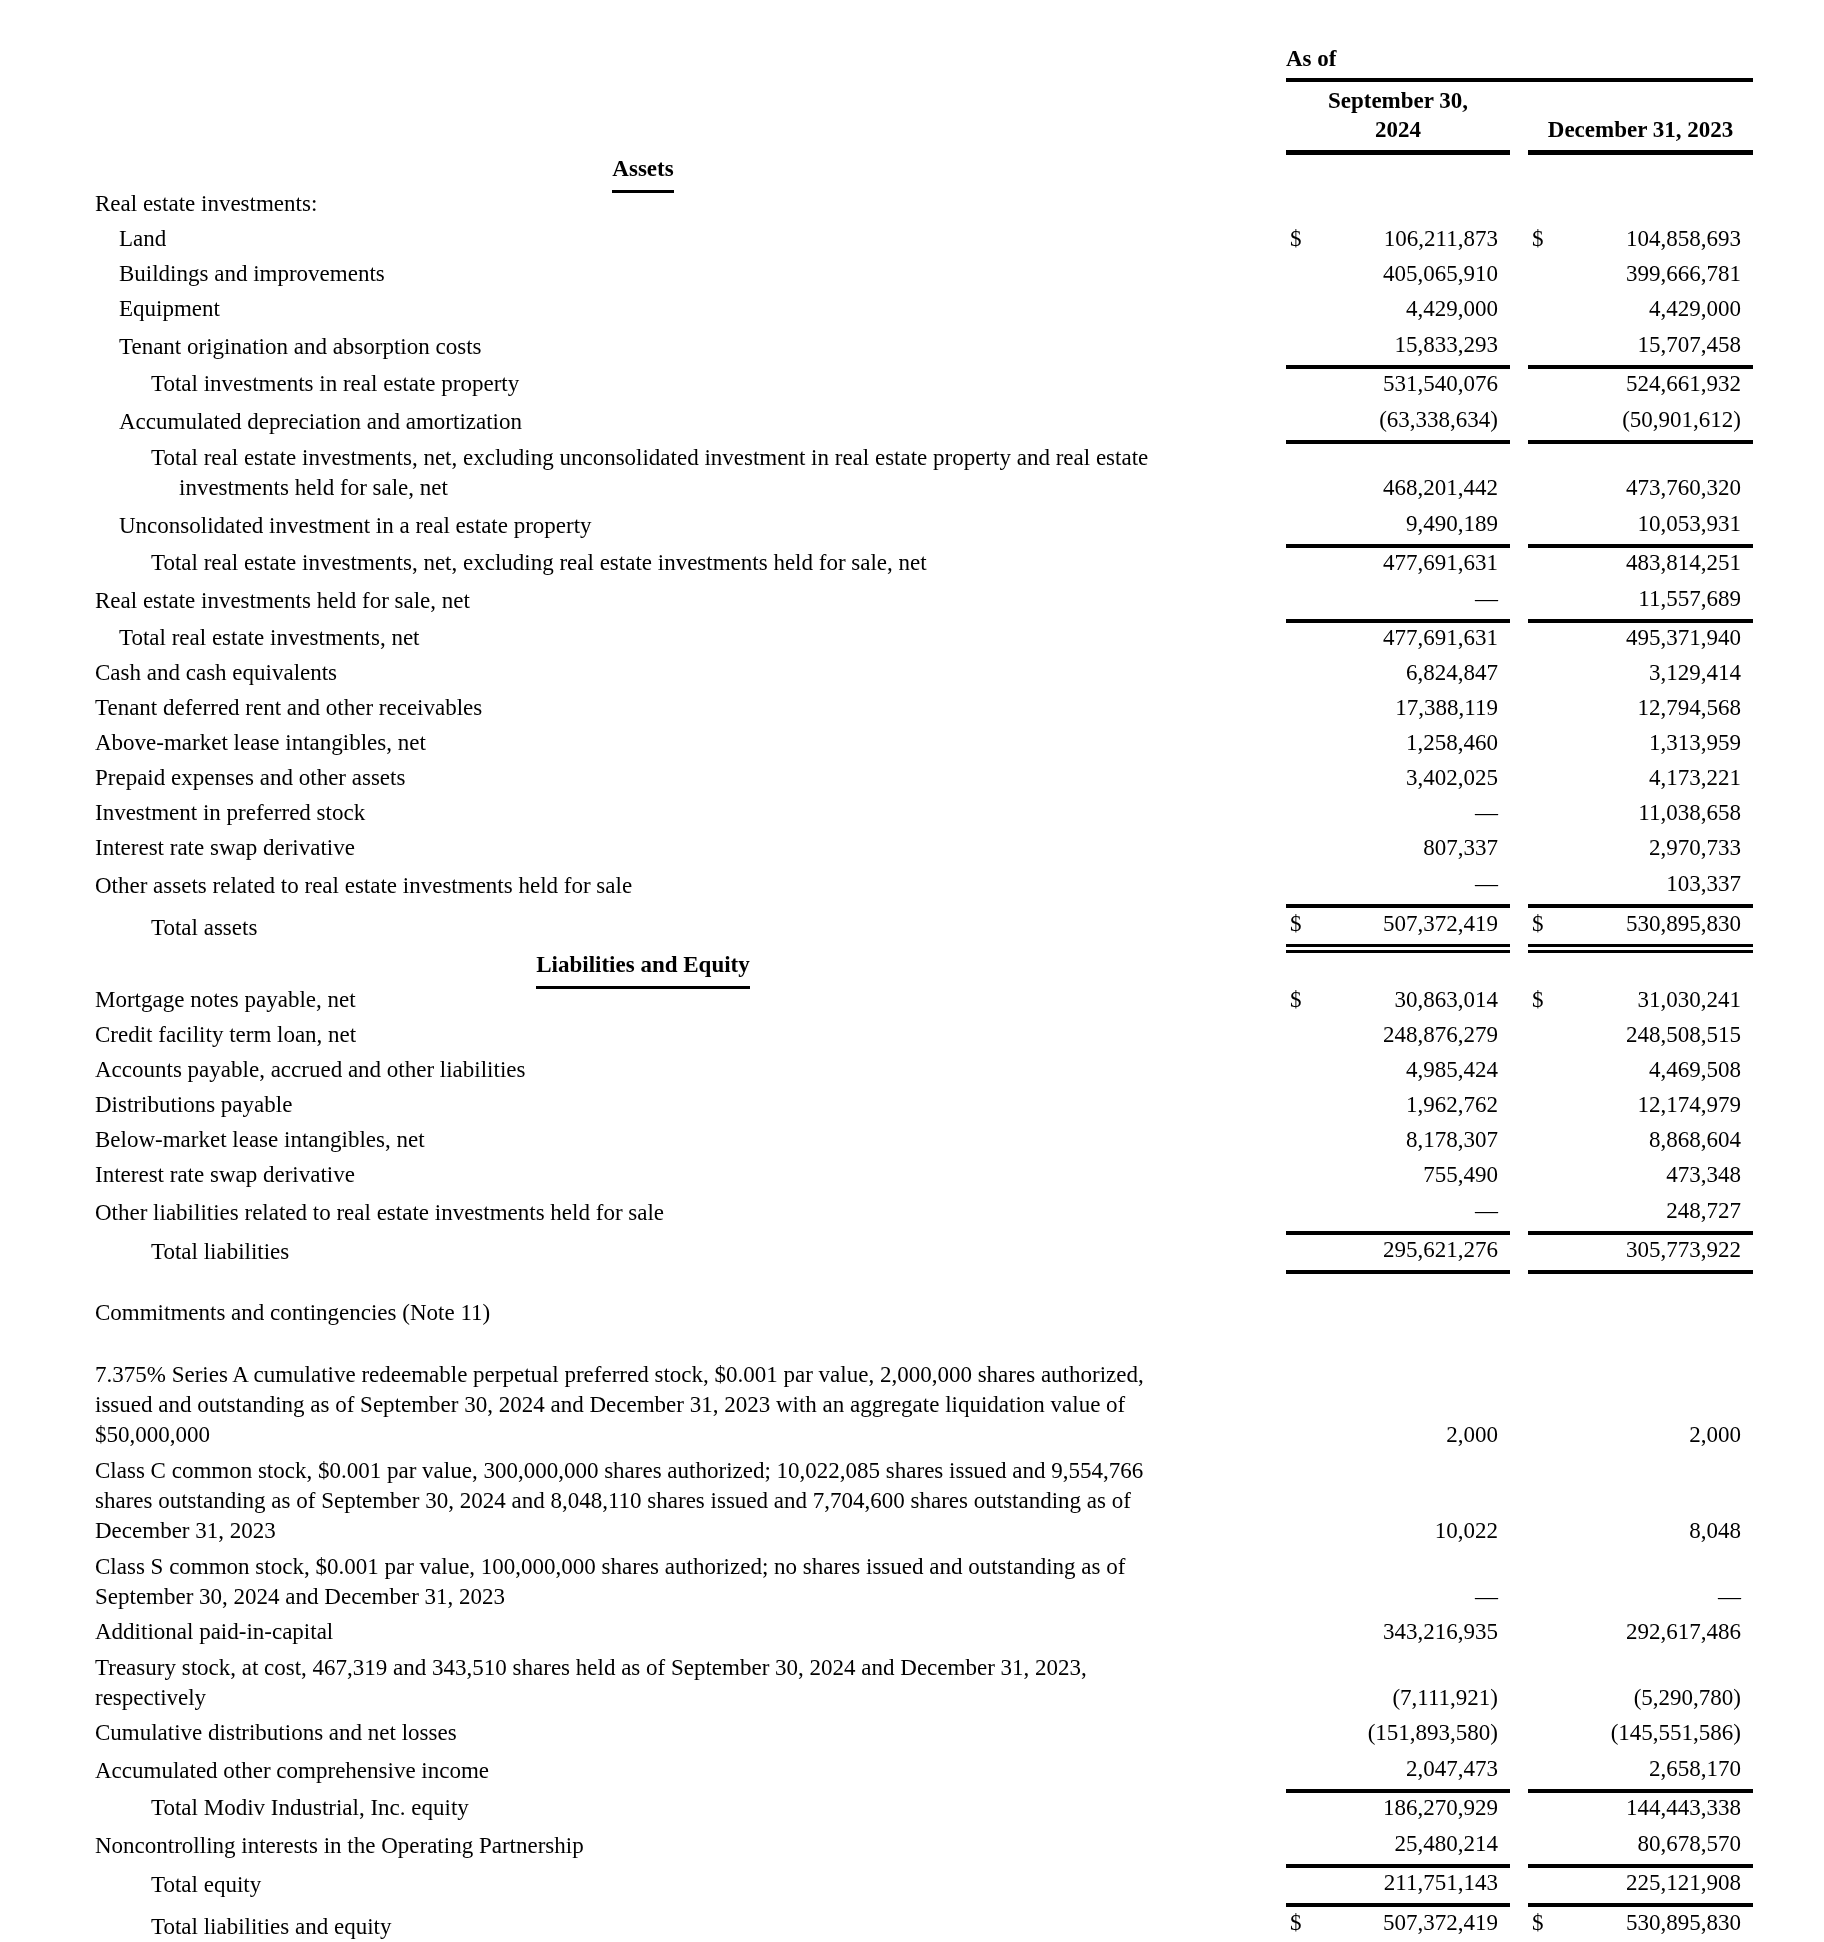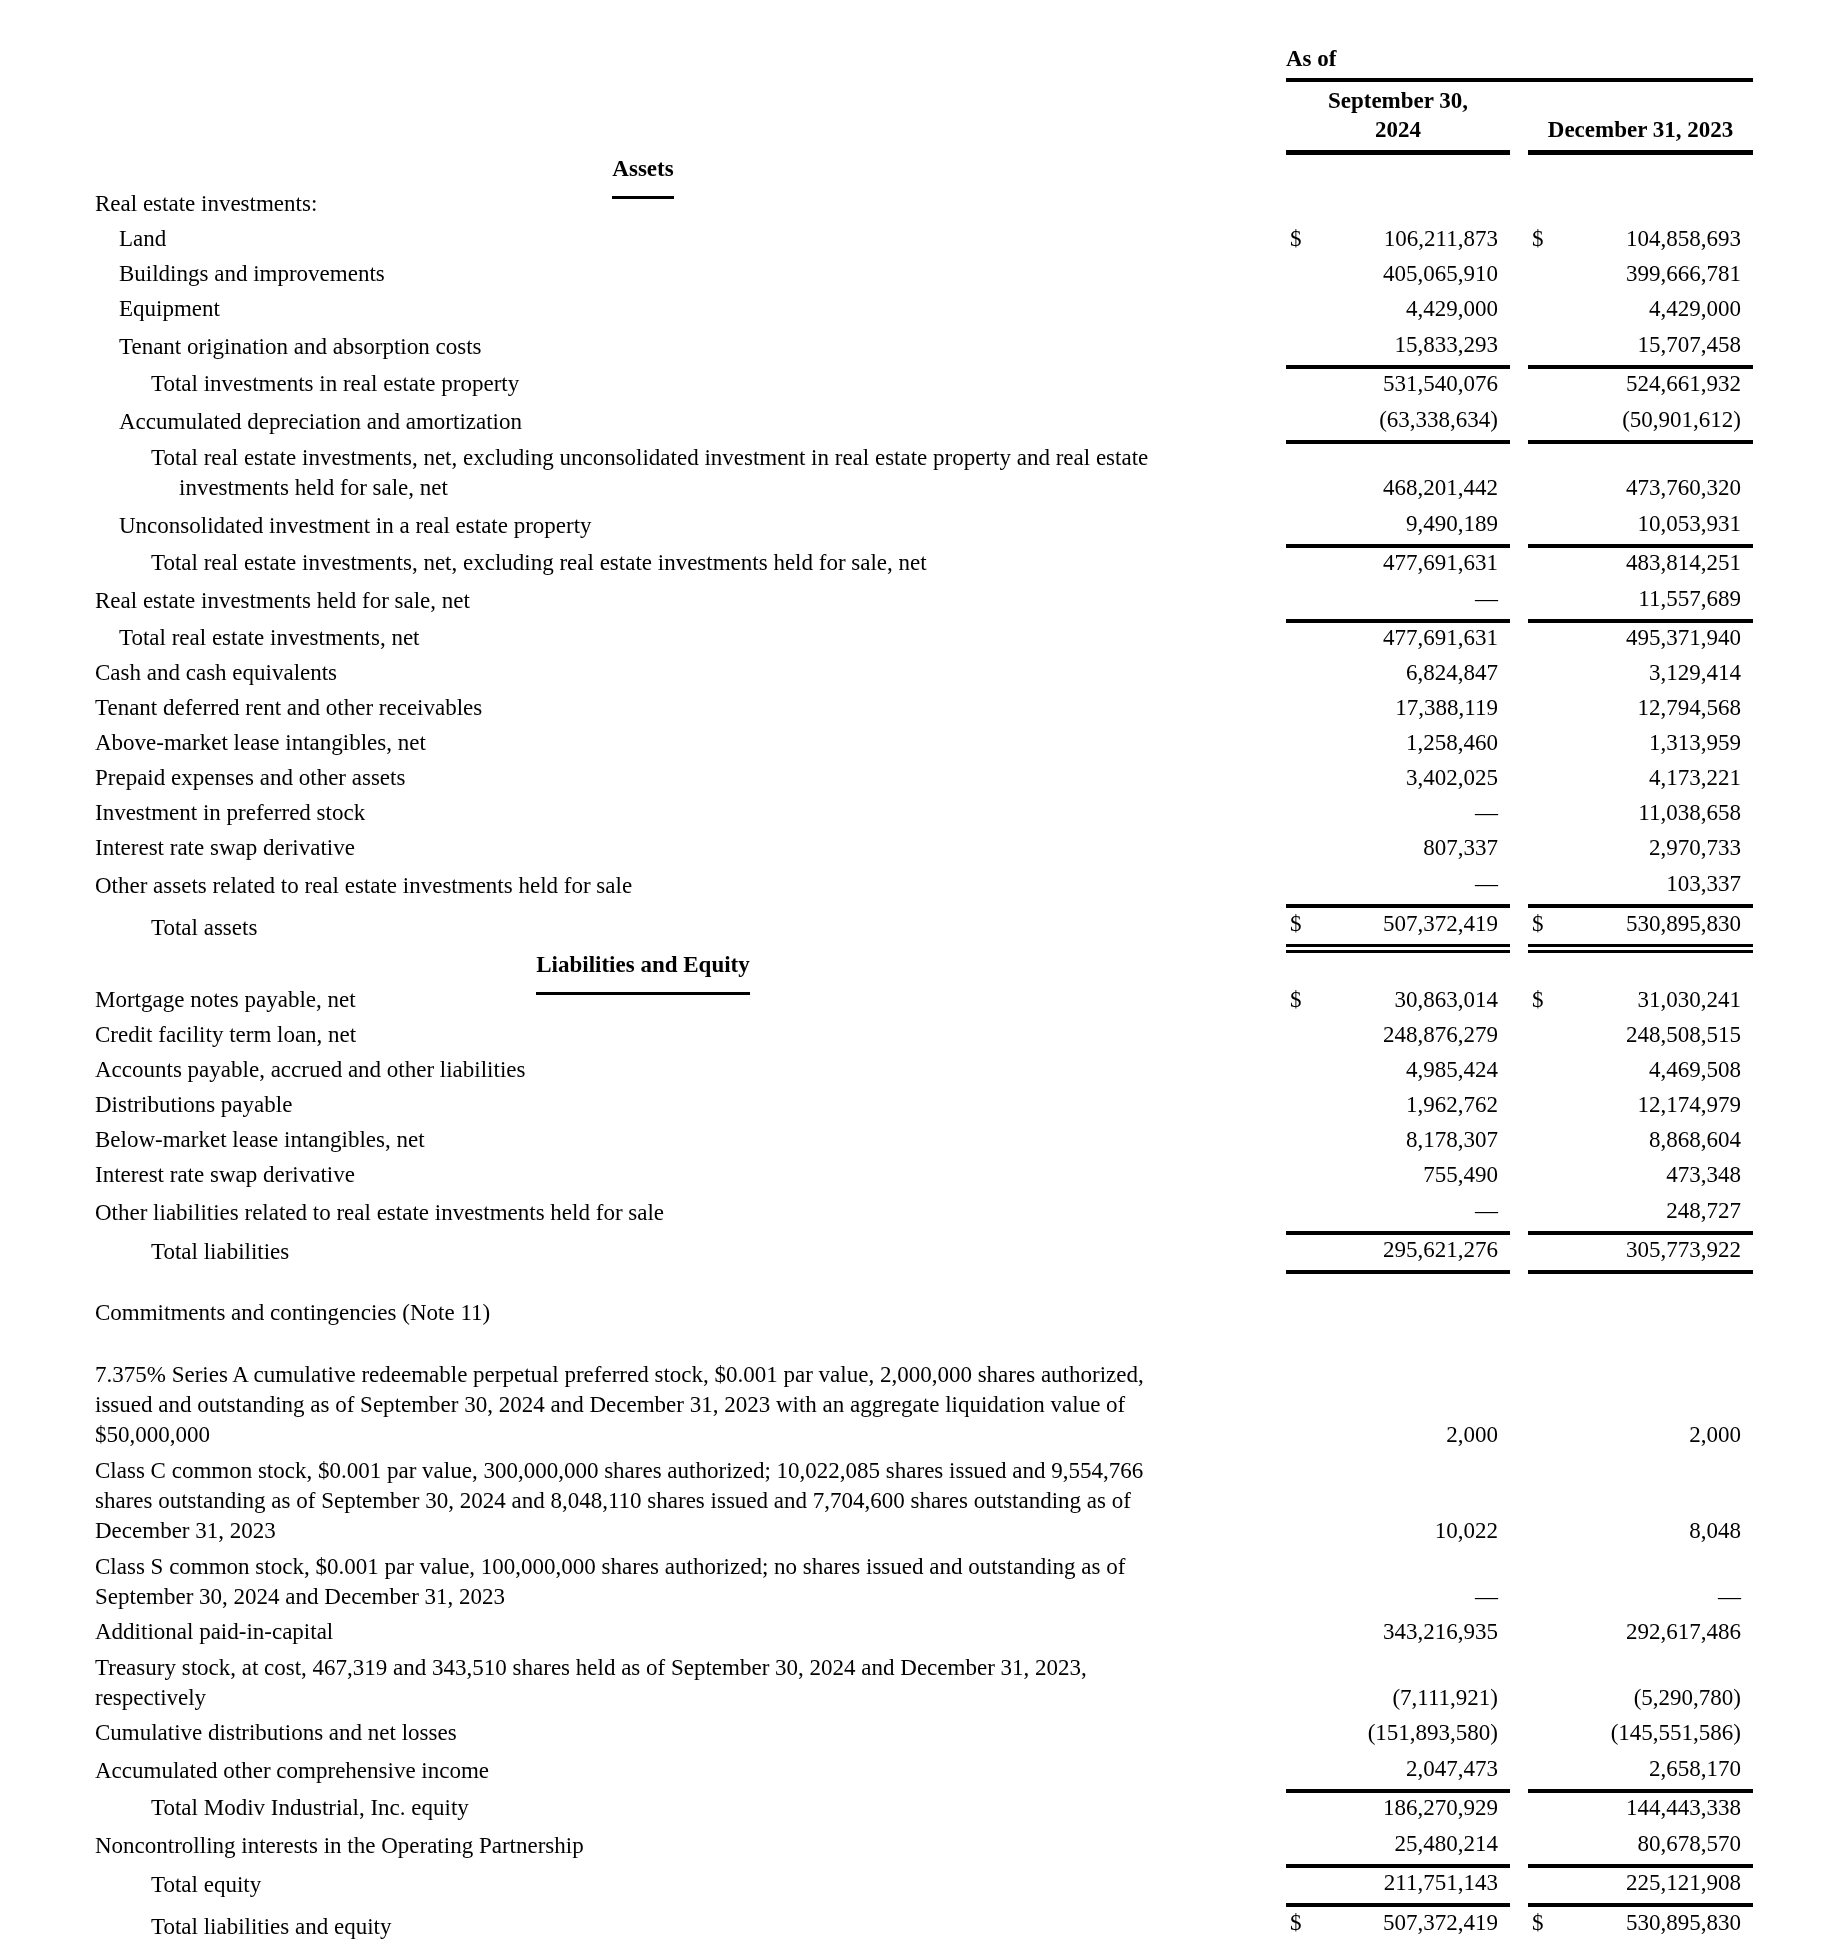--- a/index.html
+++ b/index.html
@@ -52,21 +52,21 @@
     font-weight: bold;
     border-bottom: 5px solid #000;
     padding-bottom: 6px;
   }
   td.colhead .hline { line-height: 29px; }
   
   td.heading-cell { text-align: center; }
   td.heading-cell span.hd {
     font-weight: bold;
     border-bottom: 3px solid #000;
-    padding-bottom: 15px;
+    padding-bottom: 9px;
   }
   .it { }
 </style>
 </head>
 <body>
 
 <div class="page">
   <table class="bs-table">
     <colgroup>
       <col style="width:1286px">

